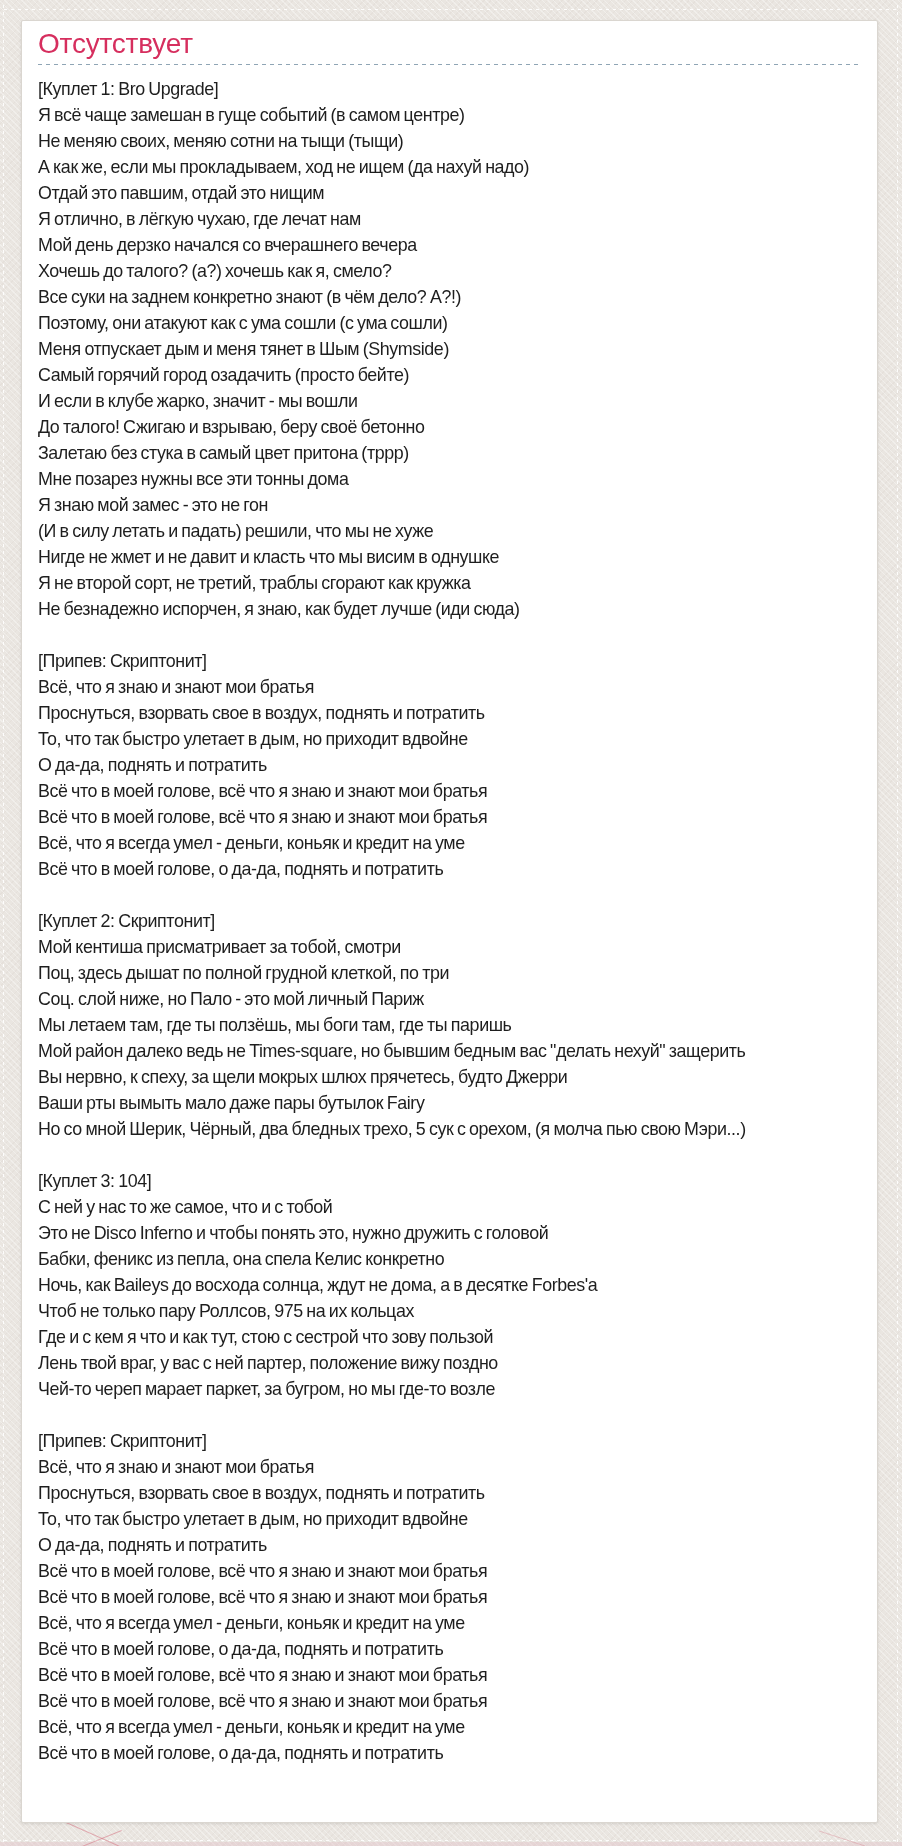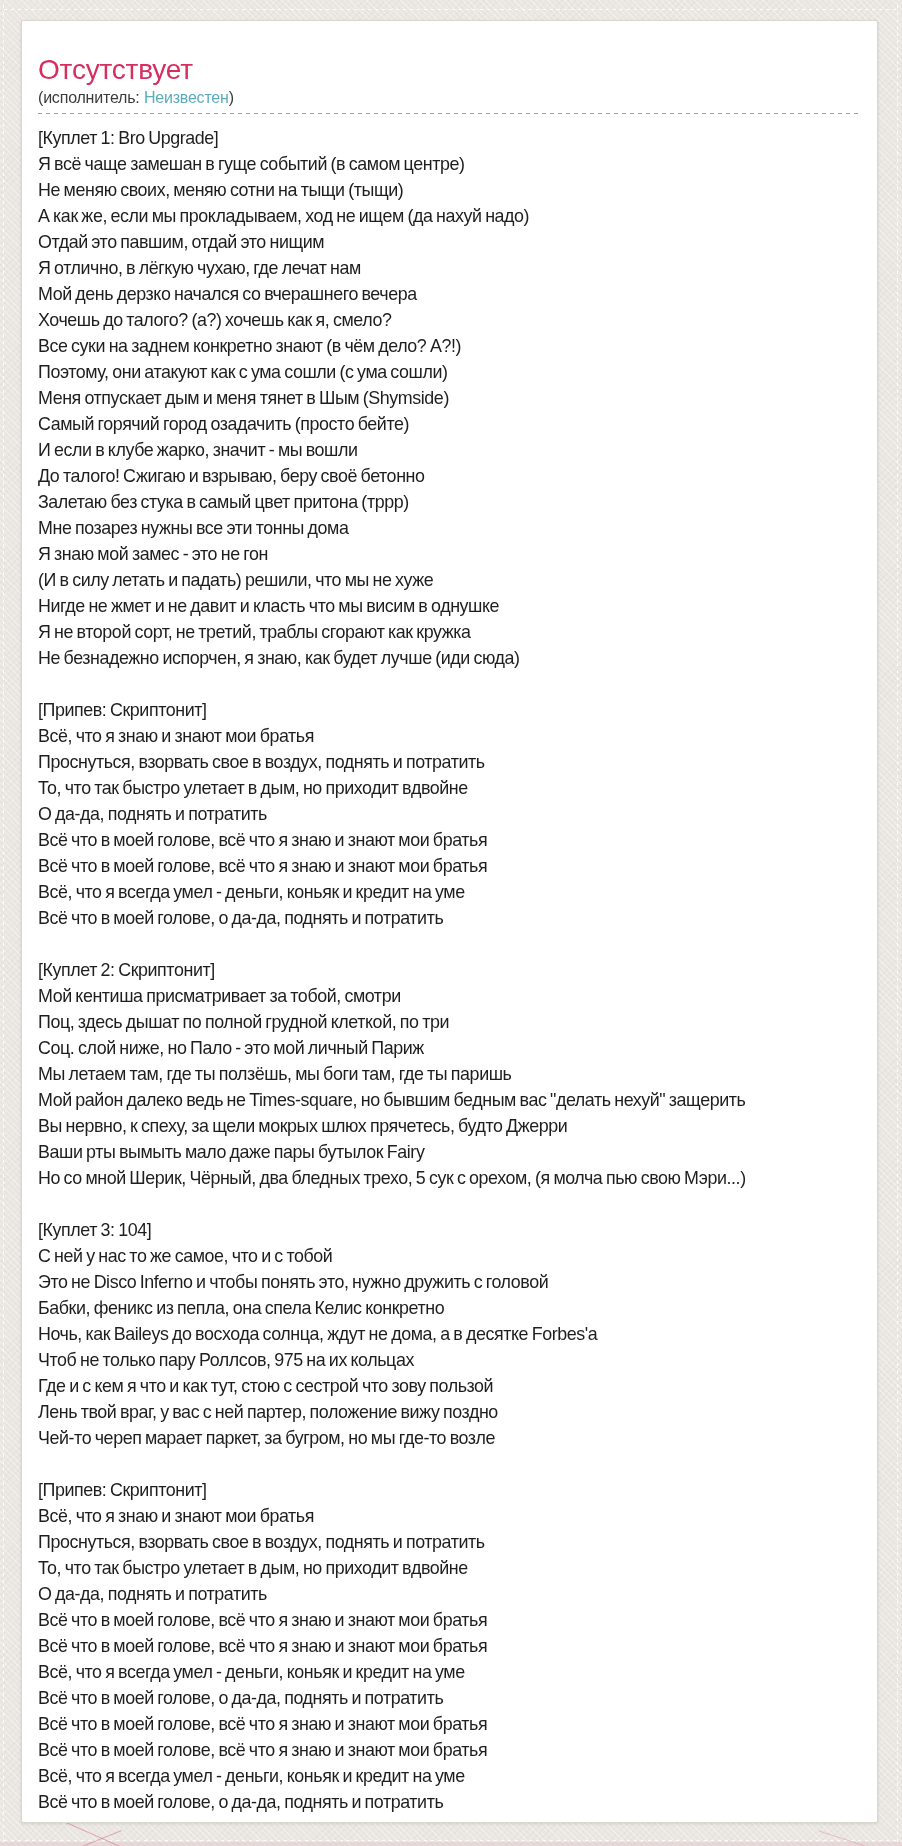--- a/index.html
+++ b/index.html
@@ -32,21 +32,21 @@
     position:absolute;left:21px;top:20px;
     width:857px;height:1803px;
     box-sizing:border-box;
     background:#ffffff;
     border:1px solid #dad6d0;
     border-radius:2px;
     box-shadow:0 1px 3px rgba(0,0,0,0.10);
     padding:0 16px;
     overflow:hidden;
   }
-  .header{margin-top:33px;}
+  .header{margin-top:7px;}
   .song-title{
     font-size:28px;line-height:31px;font-weight:400;
     color:#d62e5e;letter-spacing:-0.2px;
   }
   .artist-line{margin-top:3px;font-size:16px;line-height:20px;color:#3b3b3b;letter-spacing:-0.2px;}
   .artist-link{color:#5aacba;cursor:pointer;text-decoration:none;}
   .separator{
     margin-top:5px;height:1px;
     background:repeating-linear-gradient(90deg,#8fa5b5 0 4px, transparent 4px 8px);
   }
@@ -69,22 +69,20 @@
   <div class="edge-v edge-left"></div>
   <div class="edge-v edge-right"></div>
   <div class="bottom-band"></div>
   <div class="stitch s1"></div>
   <div class="stitch s2"></div>
   <div class="stitch s3"></div>
 
   <div class="card">
     <div class="header">
       <div class="song-title">Отсутствует</div>
-      <div class="artist-line"><span>(исполнитель:</span>
-        <a class="artist-link">Неизвестен</a><span>)</span></div>
       <div class="separator"></div>
     </div>
     <div class="lyrics">
         <div class="stanza">
           <div class="line">[Куплет 1: Bro Upgrade]</div>
           <div class="line">Я всё чаще замешан в гуще событий (в самом центре)</div>
           <div class="line">Не меняю своих, меняю сотни на тыщи (тыщи)</div>
           <div class="line">А как же, если мы прокладываем, ход не ищем (да нахуй надо)</div>
           <div class="line">Отдай это павшим, отдай это нищим</div>
           <div class="line">Я отлично, в лёгкую чухаю, где лечат нам</div>

